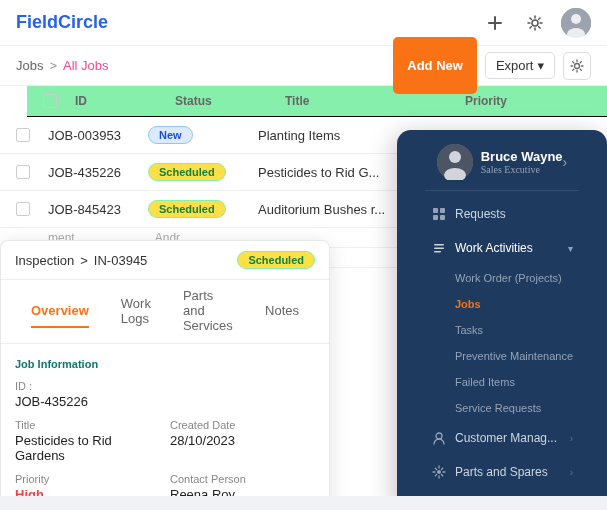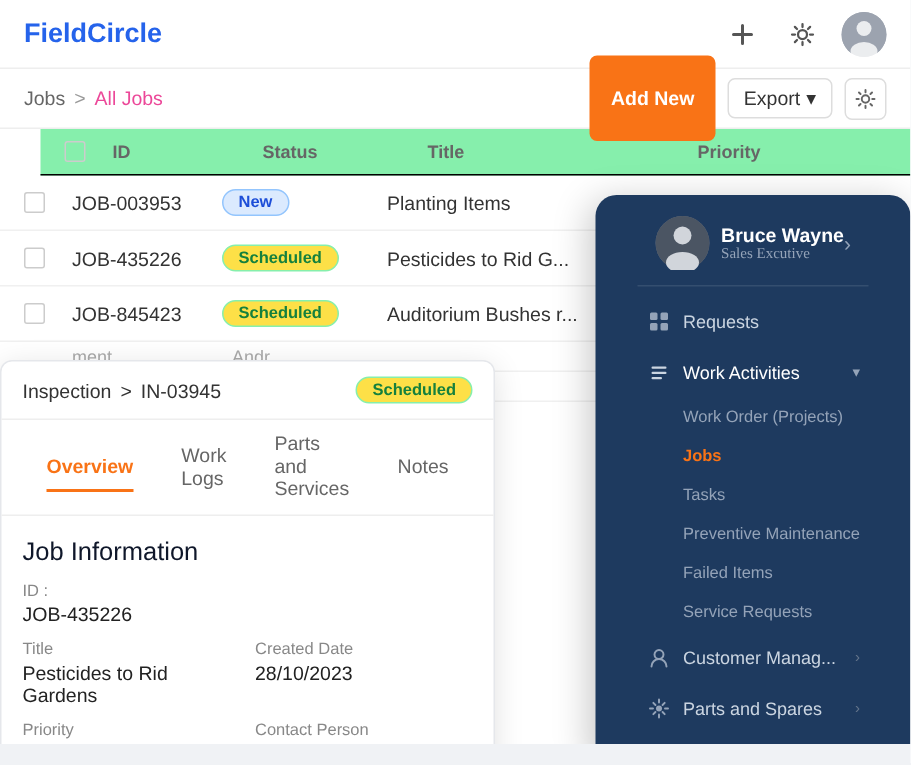--- a/index.html
+++ b/index.html
@@ -215,23 +215,23 @@
     }
     .tab-item.active {
       color: #f97316;
       border-bottom-color: #f97316;
       font-weight: 600;
     }
     .inspection-body {
       padding: 14px;
     }
     .section-title {
-      font-size: 17px;
-      font-weight: 400;
-      color: #0f172a;
+      font-size: 11px;
+      font-weight: 700;
+      color: #0f766e;
       margin-bottom: 10px;
     }
     .info-row {
       margin-bottom: 10px;
     }
     .info-label {
       font-size: 11px;
       color: #888;
       margin-bottom: 2px;
     }

